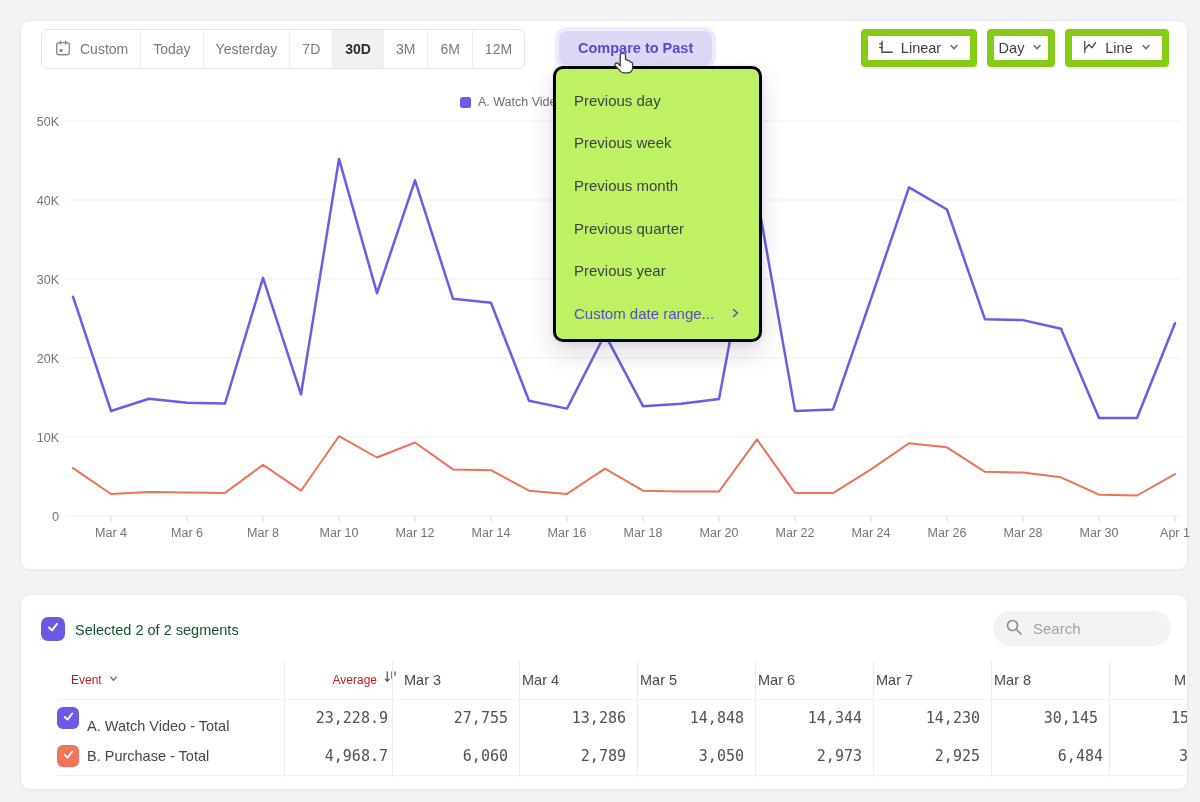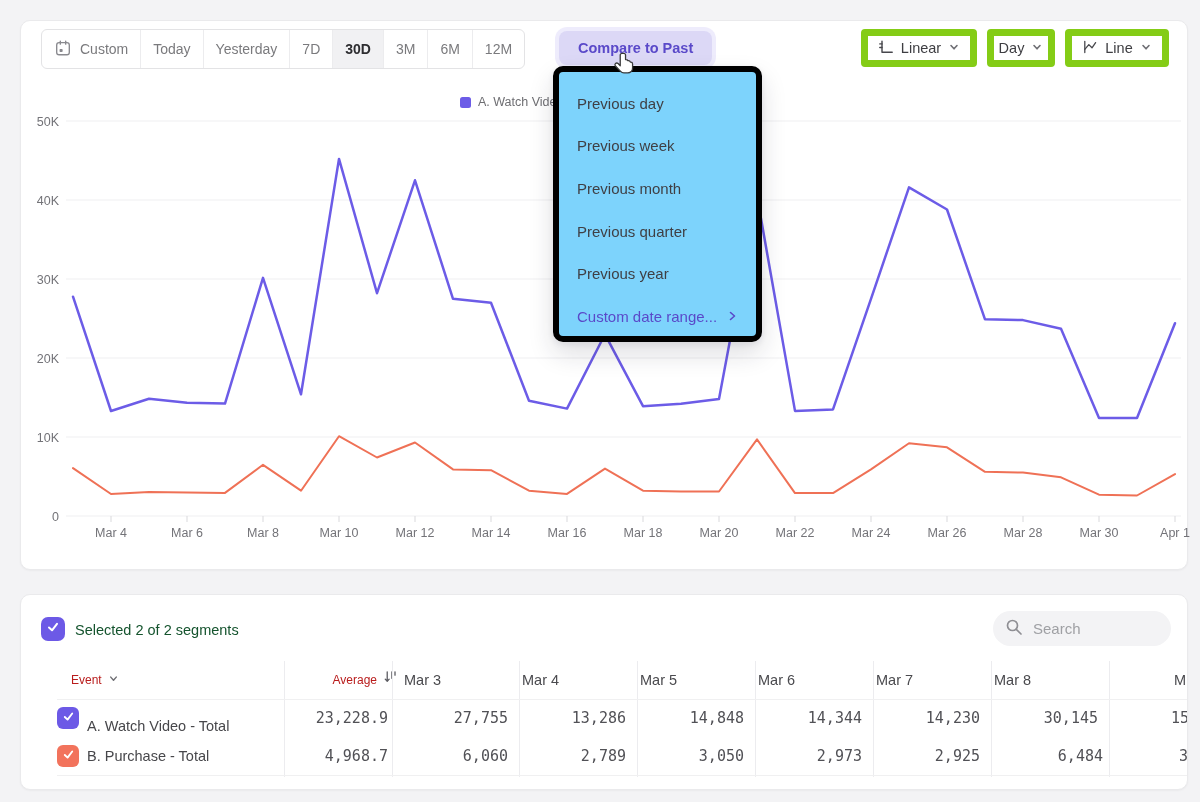--- a/index.html
+++ b/index.html
@@ -29,22 +29,22 @@
   #day-btn{left:966px;width:68px;}
   #line-btn{left:1044px;width:104px;}
 
   
   .legend{position:absolute;left:439px;top:74px;display:flex;gap:22px;align-items:center;}
   .legend-item{display:flex;align-items:center;gap:7px;font-size:12.5px;color:#6e6e72;}
   .legend-swatch{width:11px;height:11px;border-radius:2.5px;}
   .chart-svg{position:absolute;left:0;top:0;width:1168px;height:550px;overflow:visible;pointer-events:none;}
 
   
-  .menu{position:absolute;left:553px;top:66px;width:209px;height:276px;background:#7dd3fc;z-index:5;
-        border-radius:10px;border:6px solid #000000;box-sizing:border-box;padding:10px 0;
+  .menu{position:absolute;left:553px;top:66px;width:209px;height:276px;background:#bef264;z-index:5;
+        border-radius:10px;border:3px solid #000000;box-sizing:border-box;padding:10px 0;
         box-shadow:0 12px 26px rgba(30,30,50,.14),0 2px 6px rgba(30,30,50,.08);}
   .menu-item{height:42.6px;display:flex;align-items:center;justify-content:space-between;
              padding:0 18px;font-size:15px;color:#3f3f44;cursor:pointer;}
   .menu-item-custom{color:#5a49c9;}
   .cursor{position:absolute;left:612px;top:51px;z-index:9;}
 
   
   .cbx{position:absolute;border-radius:6px;display:flex;align-items:center;justify-content:center;cursor:pointer;}
   .summary-cbx{left:20px;top:22px;width:24px;height:24px;border-radius:7px;}
   .summary-label{position:absolute;left:54px;top:27px;font-size:14.5px;color:#14532d;}

